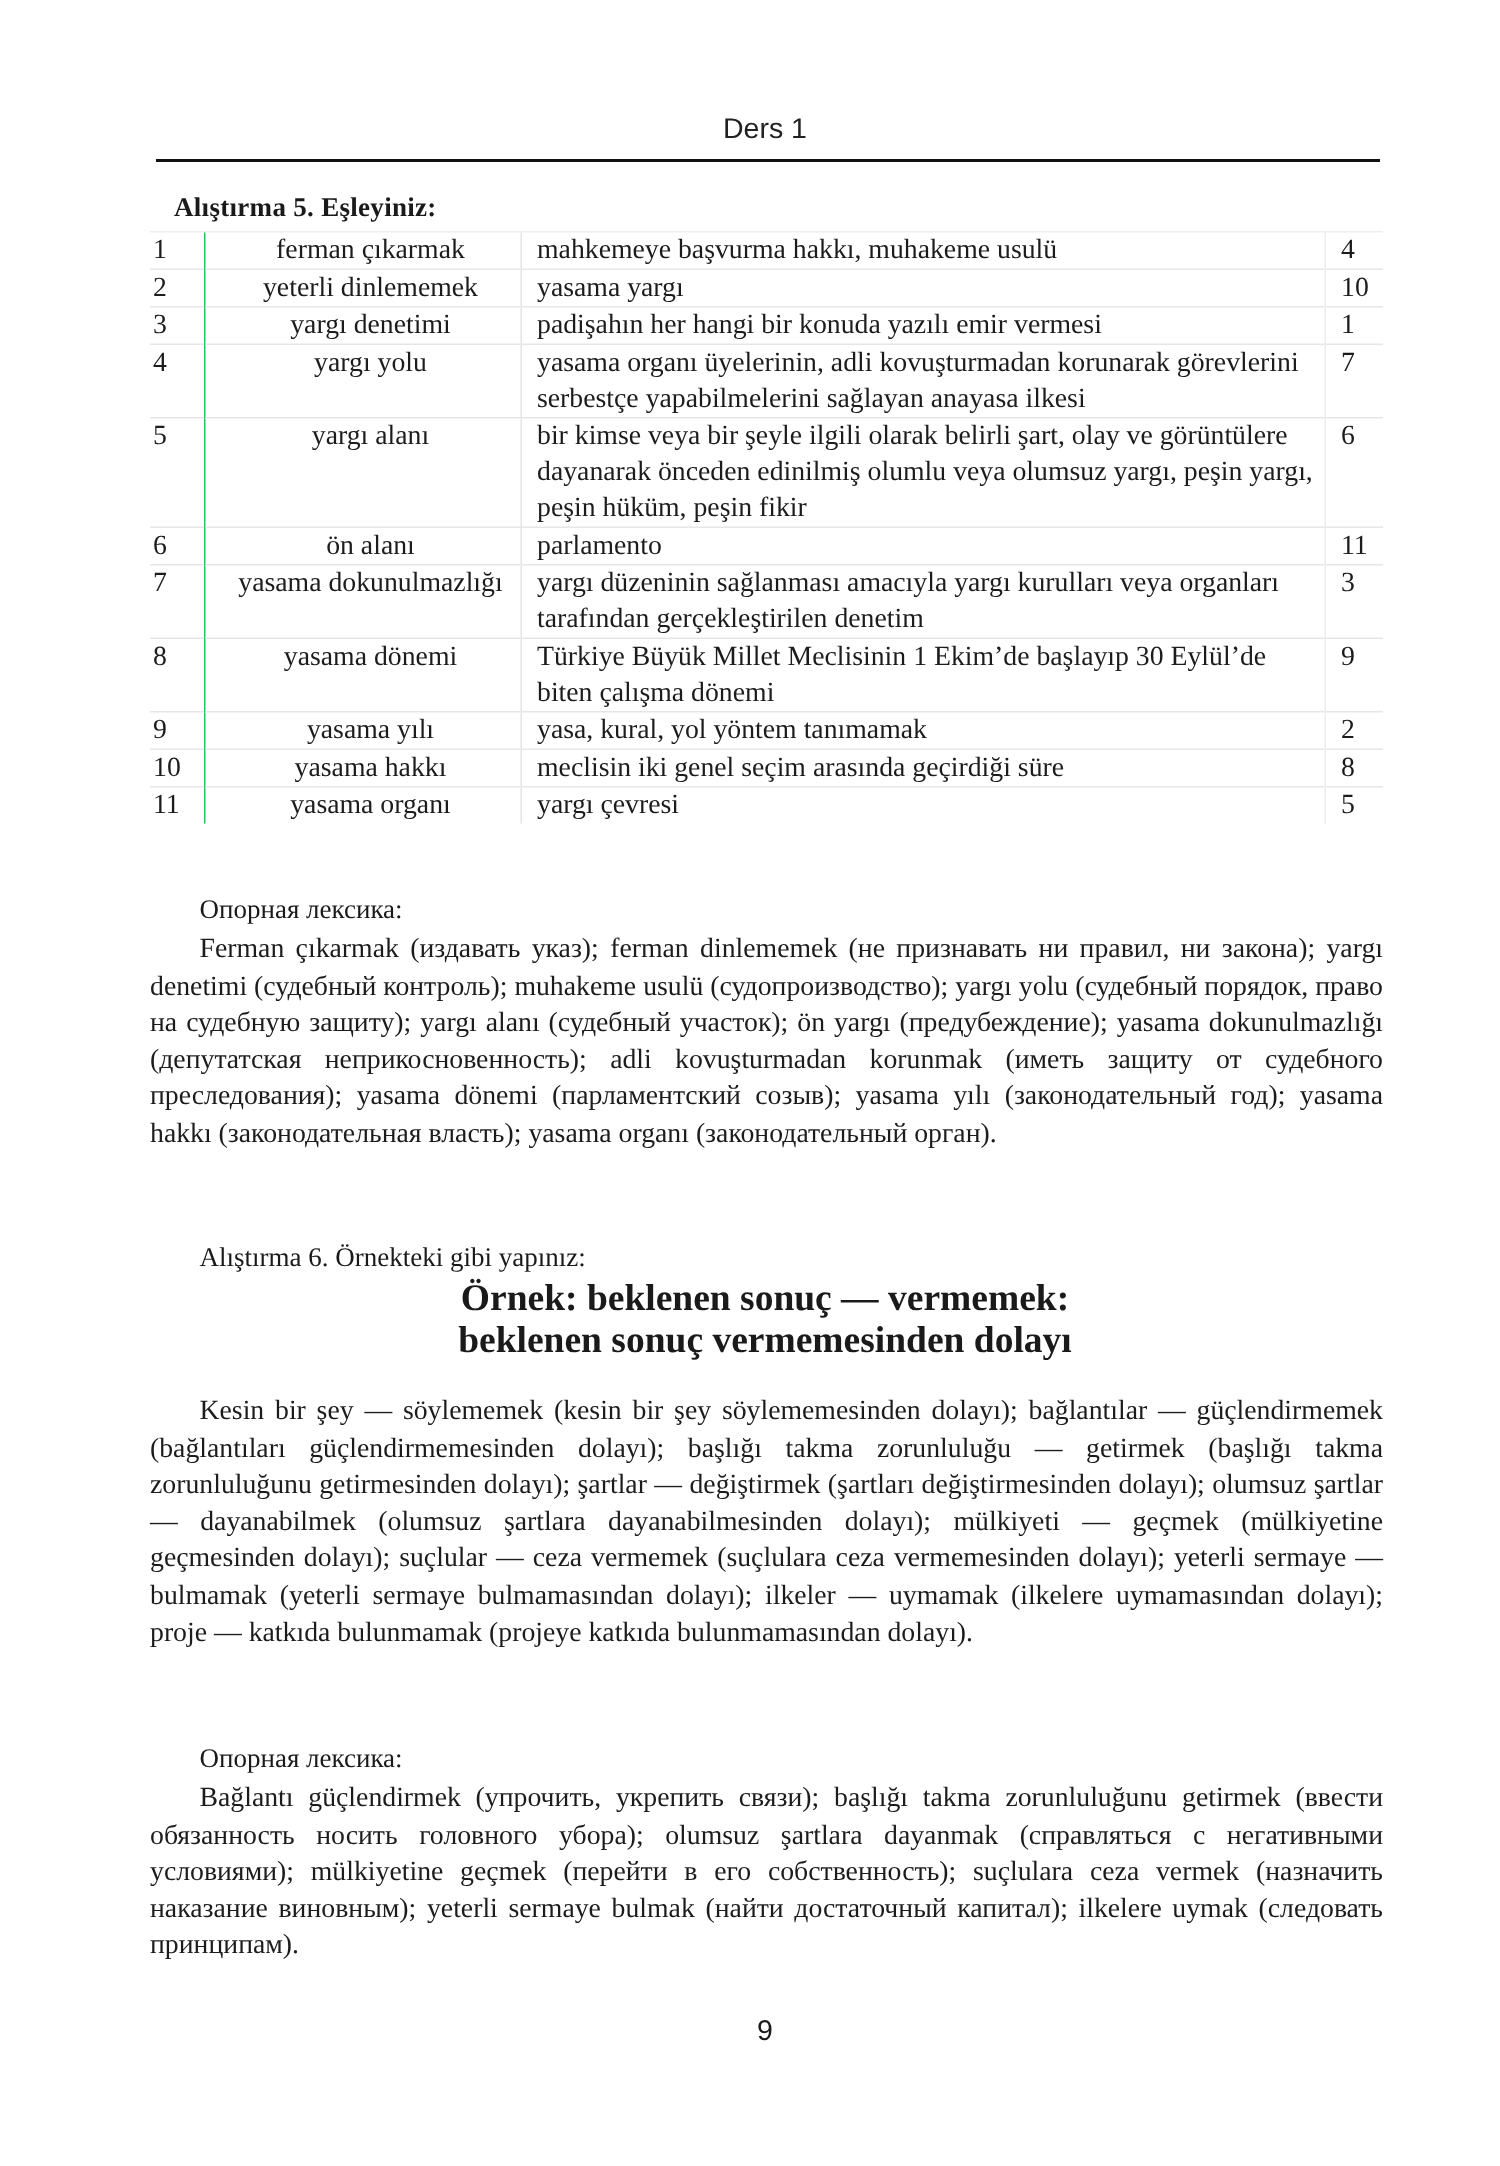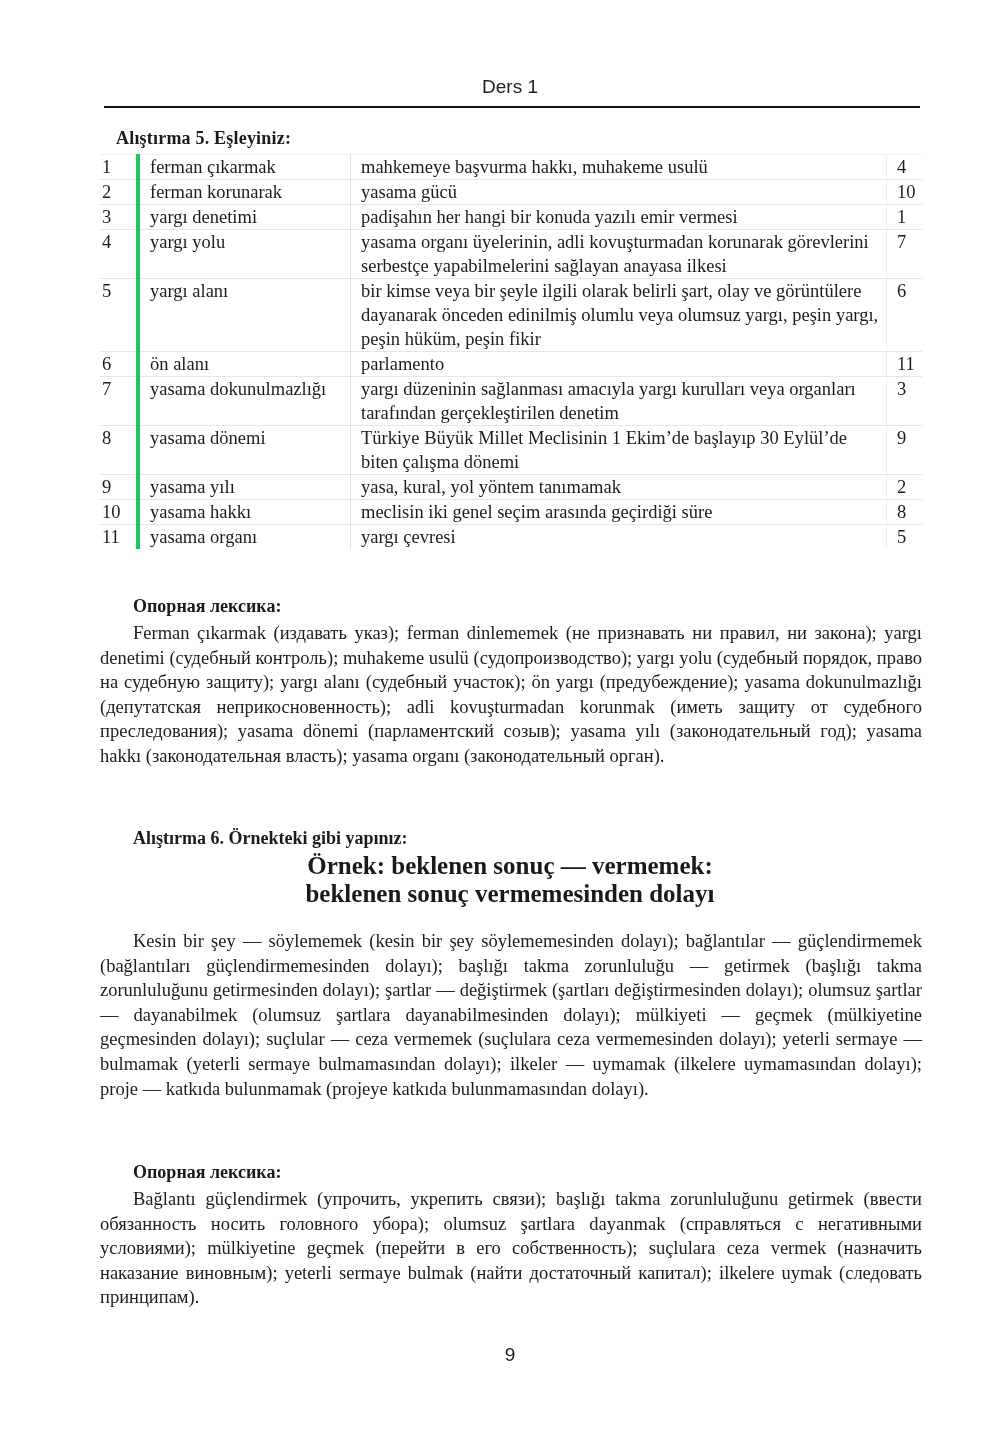--- a/index.html
+++ b/index.html
@@ -14,26 +14,26 @@
     position: absolute; left: 116px; top: 128px; font-family: "Liberation Serif", serif;
     font-weight: bold; font-size: 18px; letter-spacing: 0.2px;
   }
   table.match {
     position: absolute; left: 100px; top: 154px; width: 822px; border-collapse: collapse;
     font-family: "Liberation Serif", serif; font-size: 18.5px; line-height: 24px; color: #1c1c1c;
   }
   table.match td { vertical-align: top; padding: 0; border-top: 1px solid #e6e6e6; }
   table.match tr:first-child td { border-top: 1px solid #eeeeee; }
   td.num { width: 34px; padding-left: 2px !important; }
-  td.term { width: 200px; padding-left: 10px !important; border-left: 4px solid #22c55e; }
+  td.term { width: 200px; padding-left: 10px !important; border-left: 1px solid #22c55e; text-align: center; }
   td.def { width: 525px; padding-left: 10px !important; border-left: 1px solid #e4e4e4; margin-top: 39px; }
   td.ans { padding-left: 10px !important; border-left: 1px solid #eeeeee; }
   .sub-title {
     position: absolute; left: 133px; font-family: "Liberation Serif", serif;
-    font-weight: bold; font-size: 18px;
+    font-weight: normal; font-size: 18px;
   }
   .para {
     position: absolute; left: 100px; width: 822px; font-family: Liberation Serif, serif;
     font-size: 18.5px; line-height: 24.6px; text-align: justify; text-indent: 33px; color: #1c1c1c;
   }
   .example {
     position: absolute; left: 0; width: 1020px; top: 852px; text-align: center;
     font-family: "Liberation Serif", serif; font-weight: bold; font-size: 25px; line-height: 28px;
   }
   .page-number {
@@ -53,22 +53,22 @@
   <table class="match">
     <tbody id="match-body">
         <tr>
           <td class="num">1</td>
           <td class="term">ferman çıkarmak</td>
           <td class="def">mahkemeye başvurma hakkı, muhakeme usulü</td>
           <td class="ans">4</td>
         </tr>
         <tr>
           <td class="num">2</td>
-          <td class="term">ferman korunarak</td>
-          <td class="def">yasama gücü</td>
+          <td class="term">yeterli dinlememek</td>
+          <td class="def">yasama yargı</td>
           <td class="ans">10</td>
         </tr>
         <tr>
           <td class="num">3</td>
           <td class="term">yargı denetimi</td>
           <td class="def">padişahın her hangi bir konuda yazılı emir vermesi</td>
           <td class="ans">1</td>
         </tr>
         <tr>
           <td class="num">4</td>

